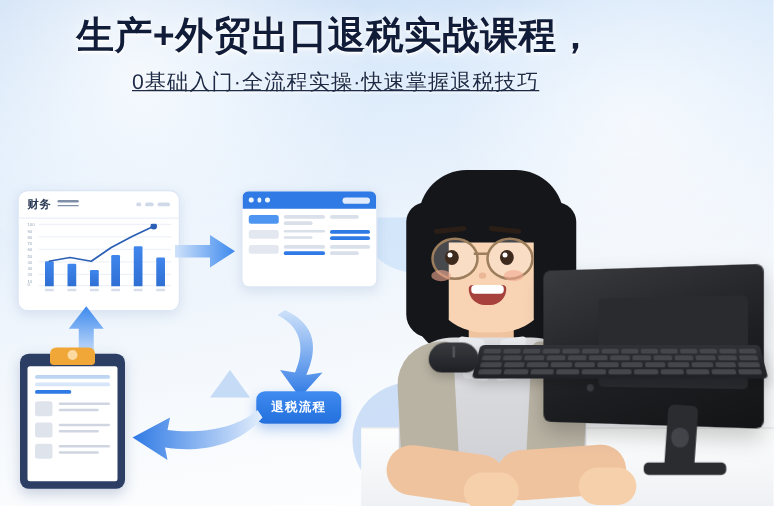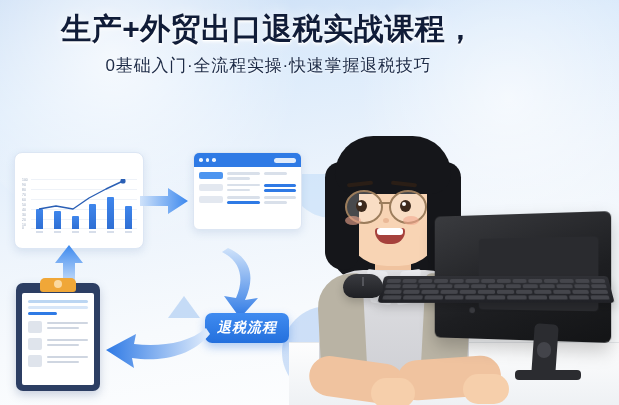--- a/index.html
+++ b/index.html
@@ -20,20 +20,21 @@
   
   .headline{position:absolute;left:0;top:10px;width:537px;text-align:center;z-index:6;}
   .h-line{
     font-size:30px;font-weight:bold;letter-spacing:.5px;color:#101c38;line-height:37px;
     text-shadow:0 1px 0 #ffffff,0 2px 3px rgba(255,255,255,.9),0 0 14px rgba(255,255,255,.85);
   }
   .h-line2{ }
   .sub{
     margin-top:8px;font-size:17px;color:#1c2a46;letter-spacing:.8px;line-height:22px;
     text-shadow:0 1px 2px rgba(255,255,255,.9);
+    text-decoration:underline;
   }
 
   
   .illus{position:absolute;left:0;top:138px;width:320px;height:267px;z-index:4;}
 
   
   .chart-card{
     position:absolute;left:14px;top:14px;width:128px;height:95px;
     background:#ffffff;border:1px solid #dce6f4;border-radius:8px;
     box-shadow:0 3px 9px rgba(90,125,175,.16);
@@ -107,23 +108,22 @@
     box-shadow:0 5px 14px rgba(40,100,200,.35);
     display:flex;flex-direction:column;align-items:center;justify-content:center;gap:2px;
   }
   .badge-ico{width:22px;height:22px;}
   .badge-txt{font-size:10px;font-weight:bold;color:#ffffff;letter-spacing:.5px;}
 
   
   .pill{
     position:absolute;left:205px;top:175px;padding:6px 12px;border-radius:7px;
     background:linear-gradient(180deg,#3f8bf0,#2470dd);
-    color:#fff;font-size:14px;font-weight:bold;letter-spacing:1px;
+    color:#fff;font-size:10px;font-weight:bold;letter-spacing:1px;
     box-shadow:0 4px 10px rgba(36,112,221,.35);
-    font-style:italic;
   }
 
   
   .arrow{position:absolute;}
   .a-right{left:138px;top:46px;width:52px;height:34px;}
   .a-up{left:52px;top:105px;width:34px;height:48px;}
   .a-down{left:214px;top:108px;width:60px;height:74px;}
   .a-curve{left:98px;top:190px;width:115px;height:48px;}
 
   
@@ -220,20 +220,32 @@
     <div class="sub">0基础入门·全流程实操·快速掌握退税技巧</div>
   </div>
 
   <div class="illus">
 
     <div class="blob3"></div>
     <div class="blob2"></div>
     <div class="blob1"></div>
 
     <div class="chart-card">
+      <div class="cc-head">
+        <span class="cc-title">财务</span>
+        <span class="cc-rule">
+            <i></i>
+            <i></i>
+          </span>
+        <span class="cc-dots">
+            <s></s>
+            <s></s>
+            <s></s>
+          </span>
+      </div>
       <div class="cc-plot">
         <div class="cc-ylab">
           <span style="top:-1px">100</span>
             <span style="top:4px">90</span>
             <span style="top:9px">80</span>
           <span style="top:14px">70</span>
             <span style="top:19px">60</span>
             <span style="top:24px">50</span>
           <span style="top:29px">40</span>
             <span style="top:34px">30</span>

